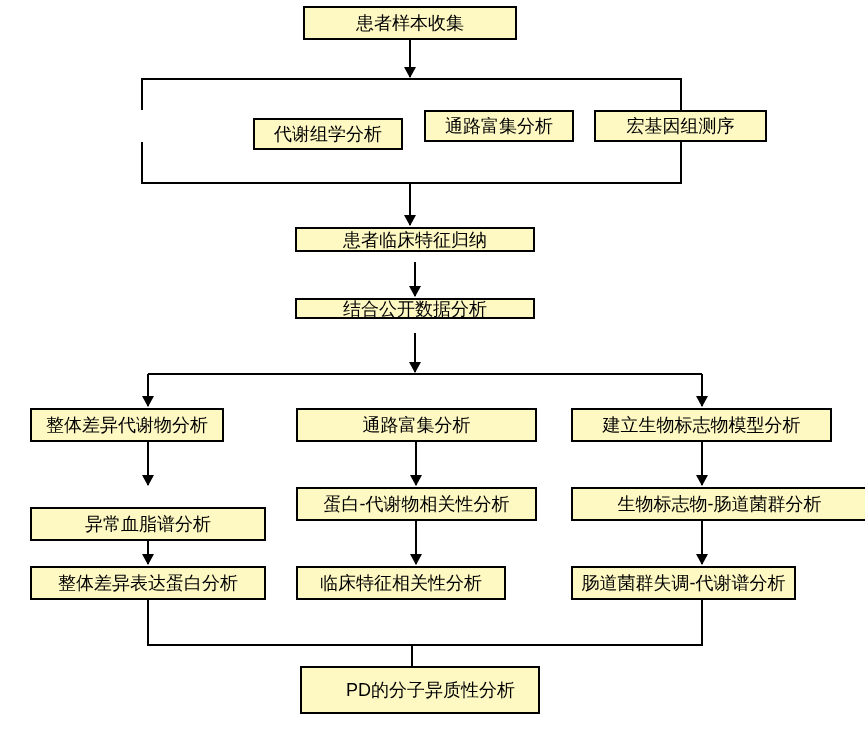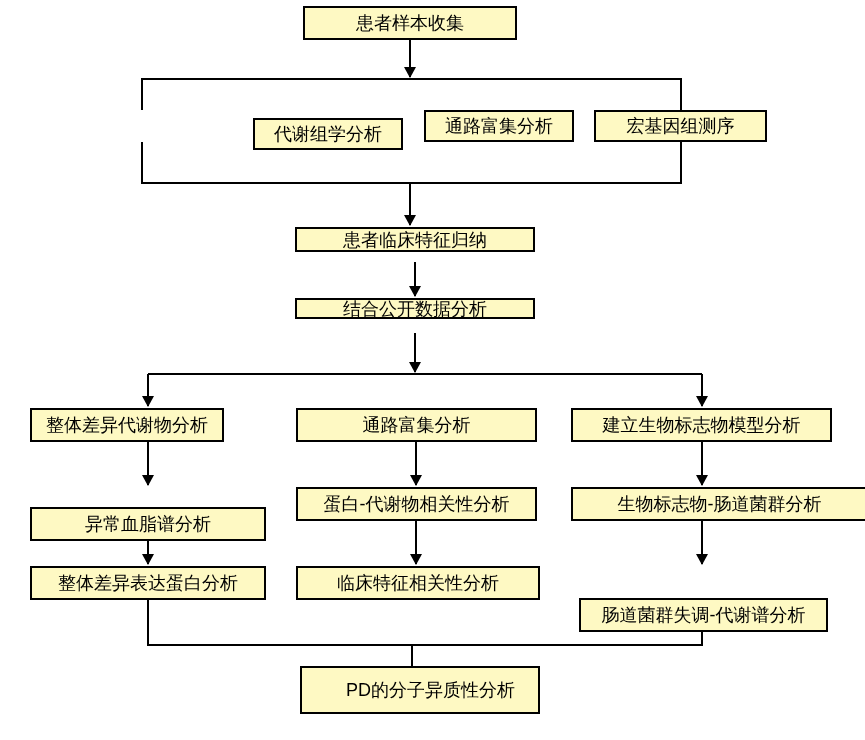--- a/index.html
+++ b/index.html
@@ -41,24 +41,24 @@
   .n2  { left: 253px; top: 118px; width: 150px; height: 32px; }
   .n3  { left: 424px; top: 110px; width: 150px; height: 32px; }
   .n4  { left: 594px; top: 110px; width: 173px; height: 32px; }
   .n5  { left: 295px; top: 227px; width: 240px; height: 25px; }
   .n6  { left: 295px; top: 298px; width: 240px; height: 21px; }
   .n7  { left: 30px;  top: 408px; width: 194px; height: 34px; }
   .n8  { left: 30px;  top: 487px; width: 236px; height: 34px; margin-top: 20px; }
   .n9  { left: 30px;  top: 566px; width: 236px; height: 34px; }
   .n10 { left: 296px; top: 408px; width: 241px; height: 34px; }
   .n11 { left: 296px; top: 487px; width: 241px; height: 34px; }
-  .n12 { left: 296px; top: 566px; width: 244px; height: 34px; }
+  .n12 { left: 296px; top: 566px; width: 210px; height: 34px; }
   .n13 { left: 571px; top: 408px; width: 261px; height: 34px; }
   .n14 { left: 571px; top: 487px; width: 297px; height: 34px; }
-  .n15 { left: 571px; top: 598px; width: 249px; height: 34px; margin-left: 8px; }
+  .n15 { left: 571px; top: 566px; width: 225px; height: 34px; }
   .n16 { left: 300px; top: 666px; width: 240px; height: 48px; padding-left: 21px; }
 </style>
 </head>
 <body>
 
 <div class="canvas">
 
   <svg class="connector-layer" width="865" height="740" viewBox="0 0 865 740" xmlns="http://www.w3.org/2000/svg">
     <defs>
       <marker id="ah" markerUnits="userSpaceOnUse" markerWidth="12" markerHeight="12" refX="10" refY="6" orient="auto">

